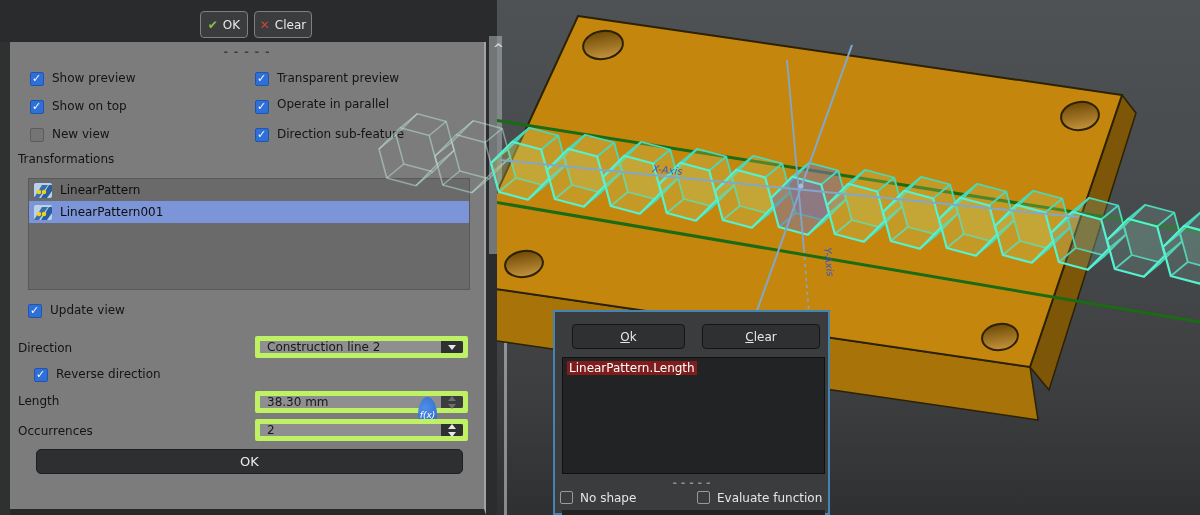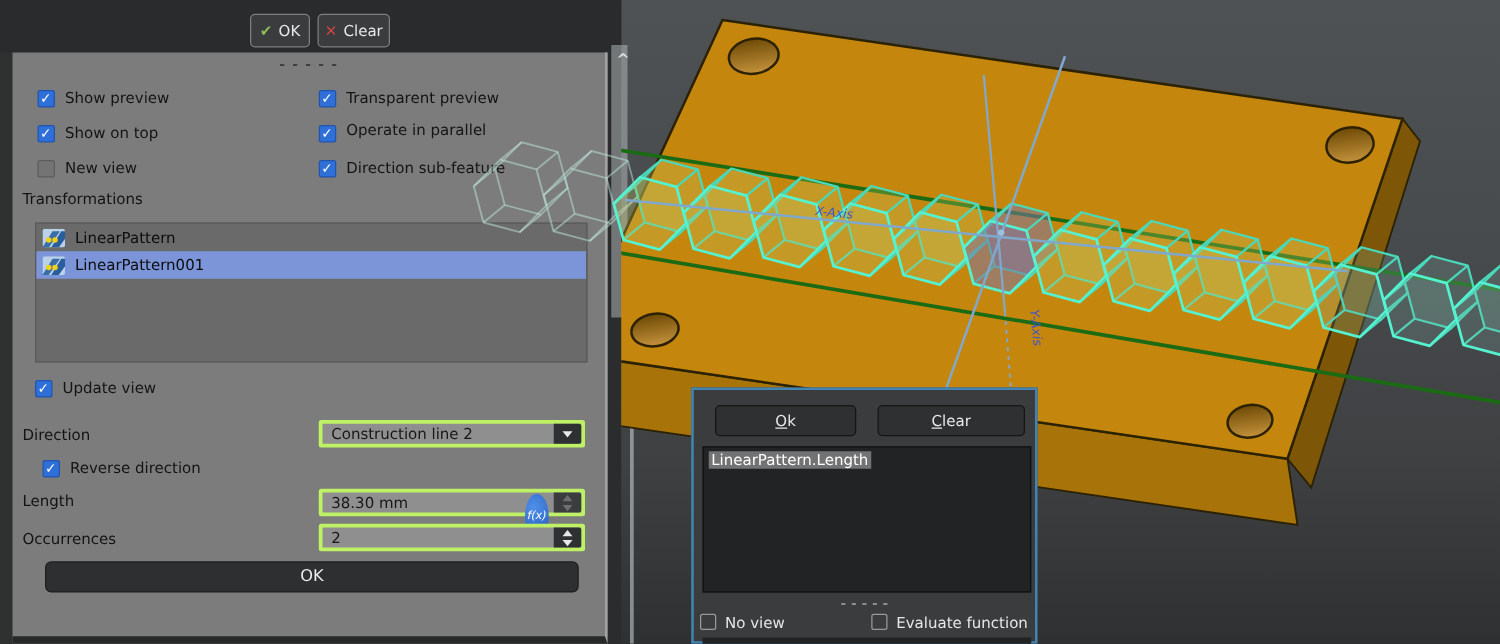--- a/index.html
+++ b/index.html
@@ -31,21 +31,21 @@
         position:absolute; }
   .cb.checked { background:#2f6fd8; border-color:#2254ad; }
   .cb.checked::after { content:"✓"; color:#fff; font-size:11px; font-weight:bold;
         position:absolute; left:1px; top:-1px; }
   .cb-label { position:absolute; white-space:nowrap; }
   #xform-list { left:18px; top:136px; width:442px; height:112px; background:#6a6a6a;
     border:1px solid #595959; overflow:hidden; }
   .xrow { height:22px; display:flex; align-items:center; gap:8px; padding-left:5px; color:#0d0d0d; }
   .xrow.selected { background:#7b95d8; }
   .xicon { width:18px; height:15px; flex:0 0 auto; }
-  .field { background:#8f8f8f; border:3px solid #bef264; border-radius:2px; color:#181818;
+  .field { background:#8f8f8f; border:5px solid #bef264; border-radius:2px; color:#181818;
     display:flex; align-items:center; padding-left:7px; position:absolute; height:22px; }
   .side-btn { position:absolute; right:0; top:0; bottom:0; width:22px; background:#2e3031;
     border-radius:0 2px 2px 0; display:flex; flex-direction:column; align-items:center; justify-content:center; }
   .tri-dn { width:0; height:0; border-left:4px solid transparent; border-right:4px solid transparent;
     border-top:5px solid #e8e8e8; }
   .tri-up { width:0; height:0; border-left:4px solid transparent; border-right:4px solid transparent;
     border-bottom:5px solid #e8e8e8; margin-bottom:3px; }
   .tri-dim-up { border-bottom-color:#6e6e6e; } .tri-dim-dn { border-top-color:#6e6e6e; }
   .fx-badge { position:absolute; right:26px; top:1px; width:19px; height:36px; border-radius:50%;
     background:radial-gradient(circle at 35% 30%, #4e8fe8, #1f55b8); color:#fff; font-size:9px;
@@ -53,21 +53,21 @@
   #panel-ok { left:26px; top:407px; width:427px; height:25px; background:#2d2f30; border:1px solid #1d1f20;
     border-radius:5px; color:#ececec; font-size:13px; display:flex; align-items:center; justify-content:center; }
 
   
   .xp-btn { position:absolute; top:12px; height:25px; background:#2e3031; border:1px solid #151515;
     border-radius:4px; color:#e8e8e8; display:flex; align-items:center; justify-content:center; }
   .xp-btn .btn-label { display:block; }
   .btn-label::first-letter { text-decoration:underline; }
   #xp-textarea { position:absolute; left:7px; top:45px; width:263px; height:117px;
     background:#212324; border:1px solid #101010; padding:3px 4px; }
-  #xp-expr { background:#737373; color:#ffffff; padding:0 2px; }
+  #xp-expr { background:#7f1d1d; color:#ffffff; padding:0 2px; }
   #xp-handle { position:absolute; left:0; top:164px; width:100%; text-align:center; color:#8f8f8f;
     font-size:11px; font-weight:bold; }
   .cb-dark { width:13px; height:13px; background:#3a3c3d; border:1px solid #9a9a9a; border-radius:2px;
     position:absolute; }
   #xp-bottombar { position:absolute; left:7px; top:198px; width:263px; height:7px; background:#212324; }
 
   
   .icon-ok-glyph { color:#8fbc54; font-weight:bold; font-size:12px; }
   .icon-cancel-glyph { color:#d04545; font-weight:bold; font-size:12px; }
 </style>
@@ -374,19 +374,19 @@
       <span class="btn-label">Ok</span>
     </div>
     <div class="xp-btn" style="left:147px;width:118px;">
       <span class="btn-label">Clear</span>
     </div>
     <div id="xp-textarea">
       <span id="xp-expr">LinearPattern.Length</span>
     </div>
     <div id="xp-handle">- - - - -</div>
     <span class="cb-dark" style="left:5px;top:179px;"></span>
-    <span class="cb-label" style="left:25px;top:179px;color:#e6e6e6;">No view</span>
+    <span class="cb-label" style="left:25px;top:179px;color:#e6e6e6;">No shape</span>
     <span class="cb-dark" style="left:142px;top:179px;"></span>
     <span class="cb-label" style="left:162px;top:179px;color:#e6e6e6;">Evaluate function</span>
     <div id="xp-bottombar"></div>
   </div>
 
 </div>
 
 </body></html>

